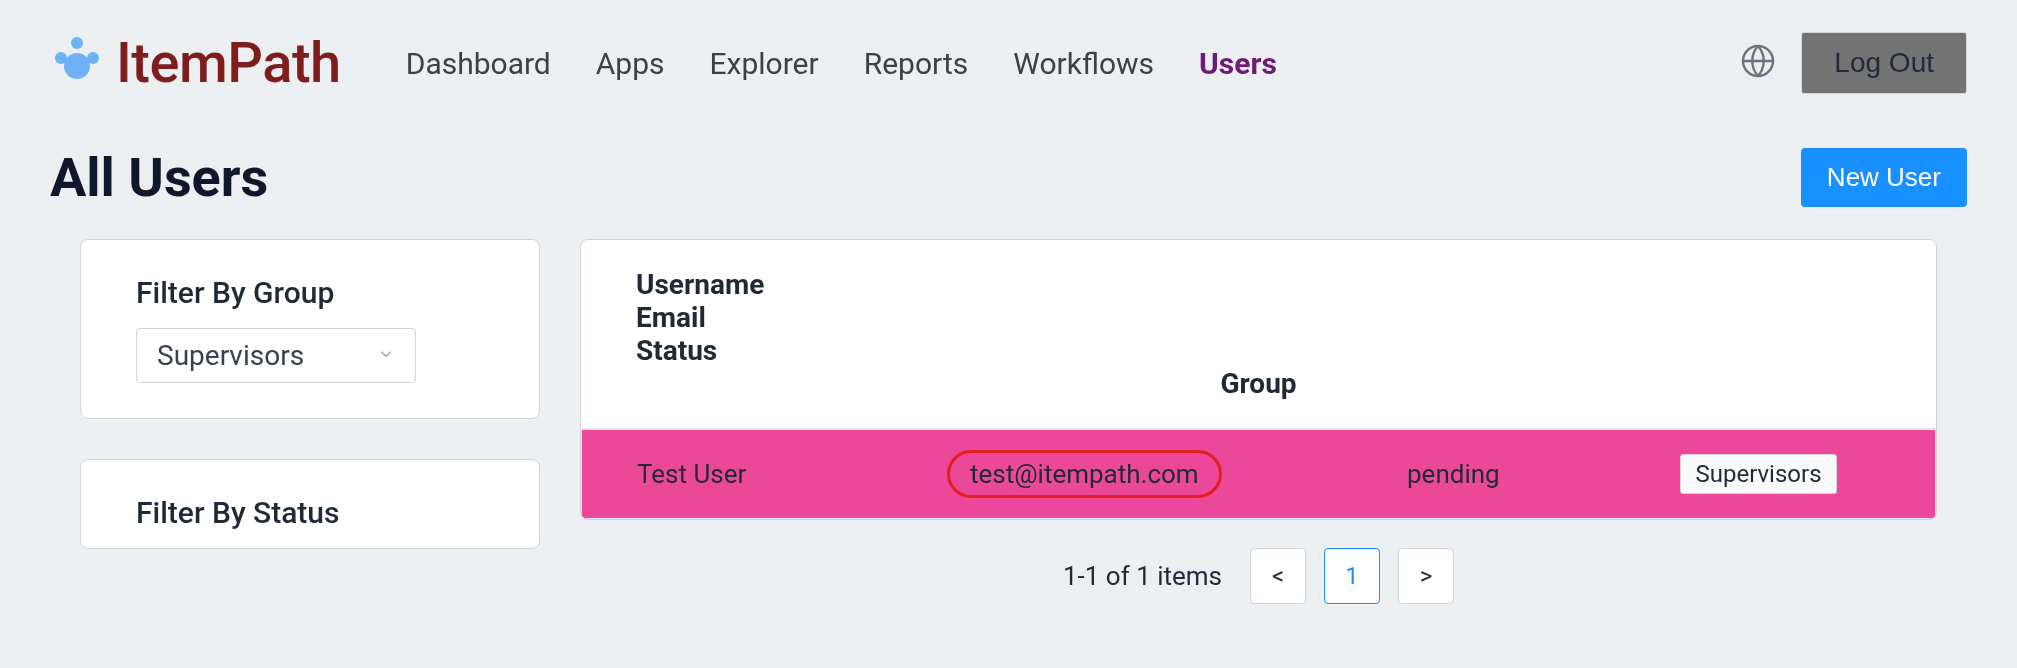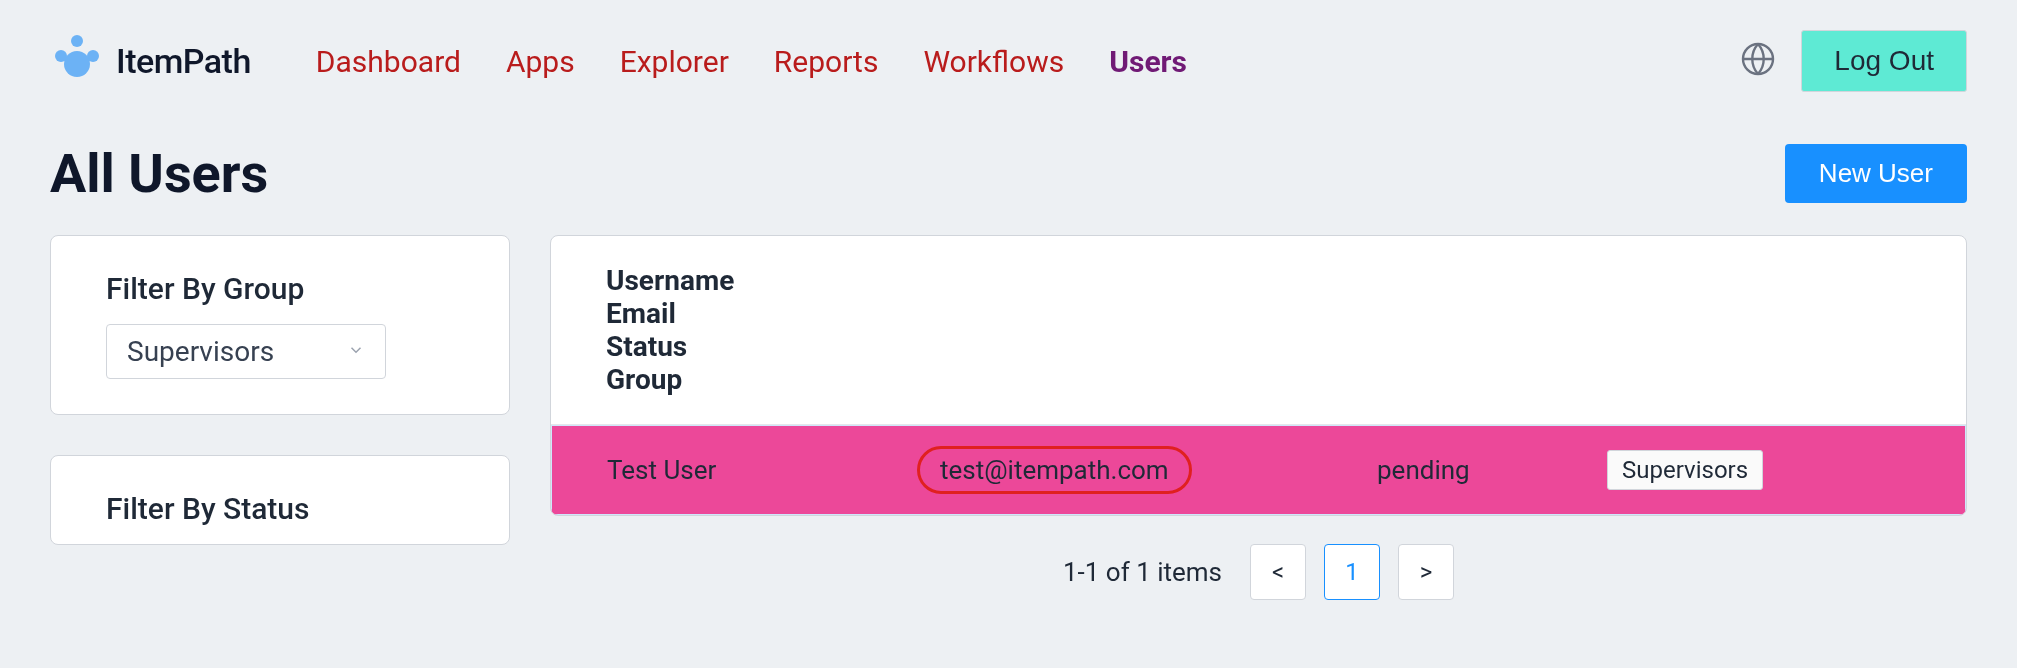--- a/index.html
+++ b/index.html
@@ -16,52 +16,52 @@
       align-items: center;
       padding: 30px 50px;
       gap: 40px;
     }
     .logo {
       display: flex;
       align-items: center;
       gap: 12px;
     }
     .logo-text {
-      font-size: 34px;
+      font-size: 56px;
       font-weight: 500;
-      color: #0f172a;
+      color: #7f1d1d;
       letter-spacing: -0.5px;
     }
     .nav {
       display: flex;
       gap: 45px;
       align-items: center;
       margin-left: 25px;
     }
     .nav-item {
       font-size: 30px;
-      color: #b91c1c;
+      color: #404040;
       cursor: pointer;
     }
     .nav-item.active {
       color: #701a75;
       font-weight: 700;
     }
     .topbar-right {
       margin-left: auto;
       display: flex;
       align-items: center;
       gap: 25px;
     }
     .globe-icon {
       color: #6b7280;
     }
     .logout-btn {
       border: 1px solid #d1d5db;
-      background: #5eead4;
+      background: #737373;
       font-size: 28px;
       padding: 14px 32px;
       cursor: pointer;
       color: #1f2937;
       border-radius: 3px;
     }
     .page-header {
       display: flex;
       align-items: center;
       justify-content: space-between;
@@ -69,29 +69,29 @@
     }
     .page-title {
       font-size: 54px;
       font-weight: 700;
       color: #0f172a;
     }
     .new-user-btn {
       background: #1890ff;
       color: #fff;
       font-size: 26px;
-      padding: 14px 34px;
+      padding: 14px 26px;
       border: none;
       border-radius: 4px;
       cursor: pointer;
     }
     .content {
       display: flex;
       gap: 40px;
-      padding: 0 50px;
+      padding: 0 80px;
     }
     .sidebar {
       width: 460px;
       display: flex;
       flex-direction: column;
       gap: 40px;
     }
     .filter-card {
       background: #fff;
       border: 1px solid #d1d5db;
@@ -131,21 +131,21 @@
       display: flex;
       padding: 28px 55px;
       font-size: 28px;
       font-weight: 700;
       border-bottom: 1px solid #e5e7eb;
       flex-direction: column;
     }
     .col-username { width: 310px; }
     .col-email { width: 460px; }
     .col-status { width: 230px; }
-    .col-group { flex: 1; }
+    .col-group { flex: 1; text-align: center; }
     .table-row {
       display: flex;
       align-items: center;
       padding: 20px 55px;
       background: #ec4899;
       border: 1px solid #cfe7fb;
       font-size: 26px;
     }
     .email-highlight {
       border: 3px solid #e02020;

